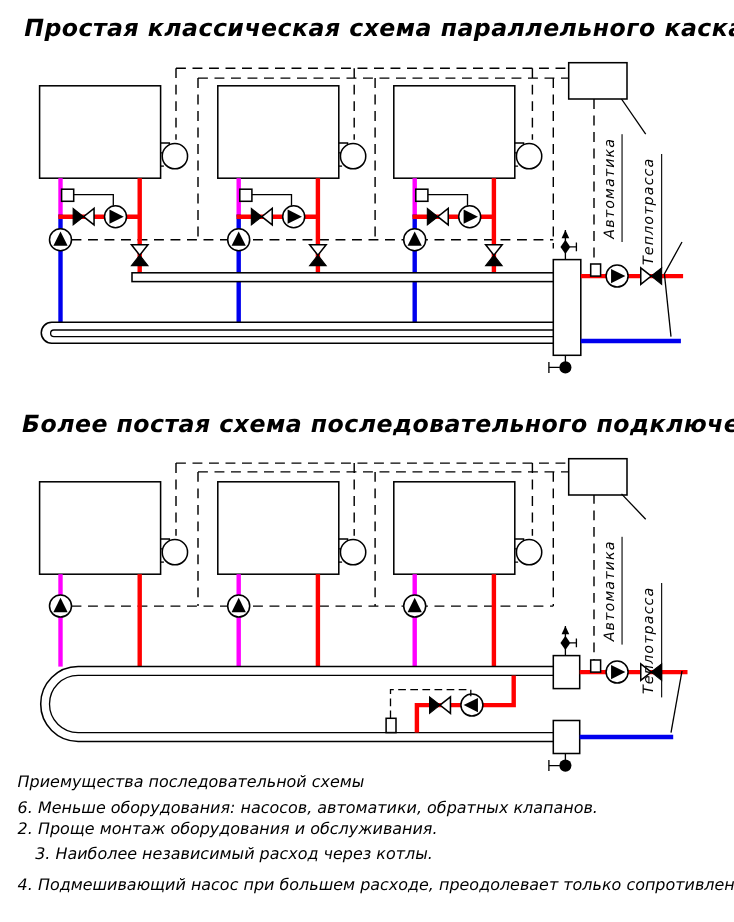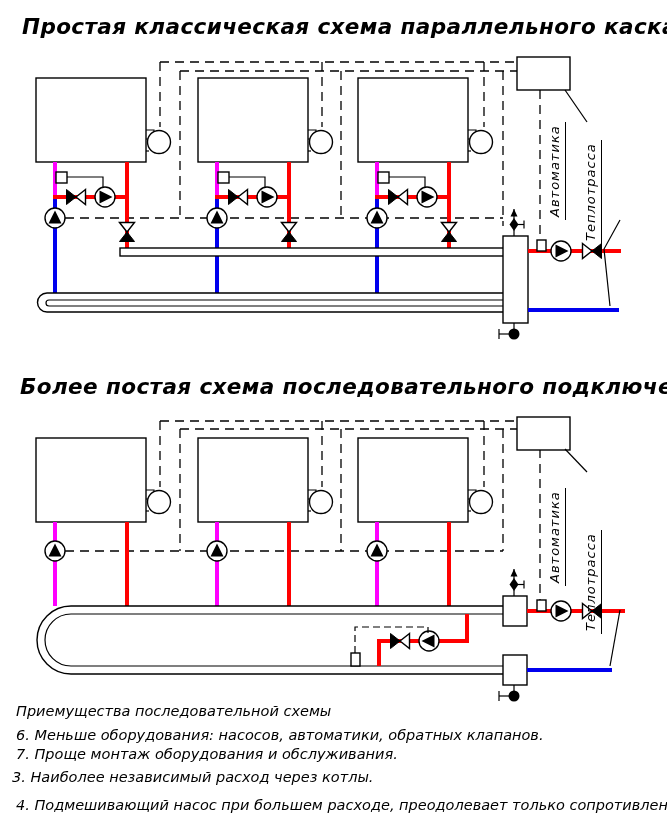--- a/index.html
+++ b/index.html
@@ -187,15 +187,15 @@
 <div class="abs title" style="left:22px;top:14px;">Простая классическая схема параллельного каскада</div>
 <div class="abs title" style="left:20px;top:374px;">Более постая схема последовательного подключения</div>
 
 <div class="abs rotlabel" style="left:566px;top:198px;">Автоматика</div>
 <div class="abs rotlabel" style="left:602px;top:222px;">Теплотрасса</div>
 <div class="abs rotlabel" style="left:566px;top:564px;">Автоматика</div>
 <div class="abs rotlabel" style="left:602px;top:612px;">Теплотрасса</div>
 
 <div class="abs advhead" style="left:16px;top:703px;">Приемущества последовательной схемы</div>
 <div class="abs advitem" style="left:16px;top:727px;">6. Меньше оборудования: насосов, автоматики, обратных клапанов.</div>
-<div class="abs advitem" style="left:16px;top:746px;">7. Проще монтаж оборудования и обслуживания.</div>
-<div class="abs advitem" style="left:12px;top:769px;">3. Наиболее независимый расход через котлы.</div>
+<div class="abs advitem" style="left:16px;top:746px;">2. Проще монтаж оборудования и обслуживания.</div>
+<div class="abs advitem" style="left:32px;top:769px;">3. Наиболее независимый расход через котлы.</div>
 <div class="abs advitem" style="left:16px;top:797px;">4. Подмешивающий насос при большем расходе, преодолевает только сопротивление труб.</div>
 
 </body></html>

